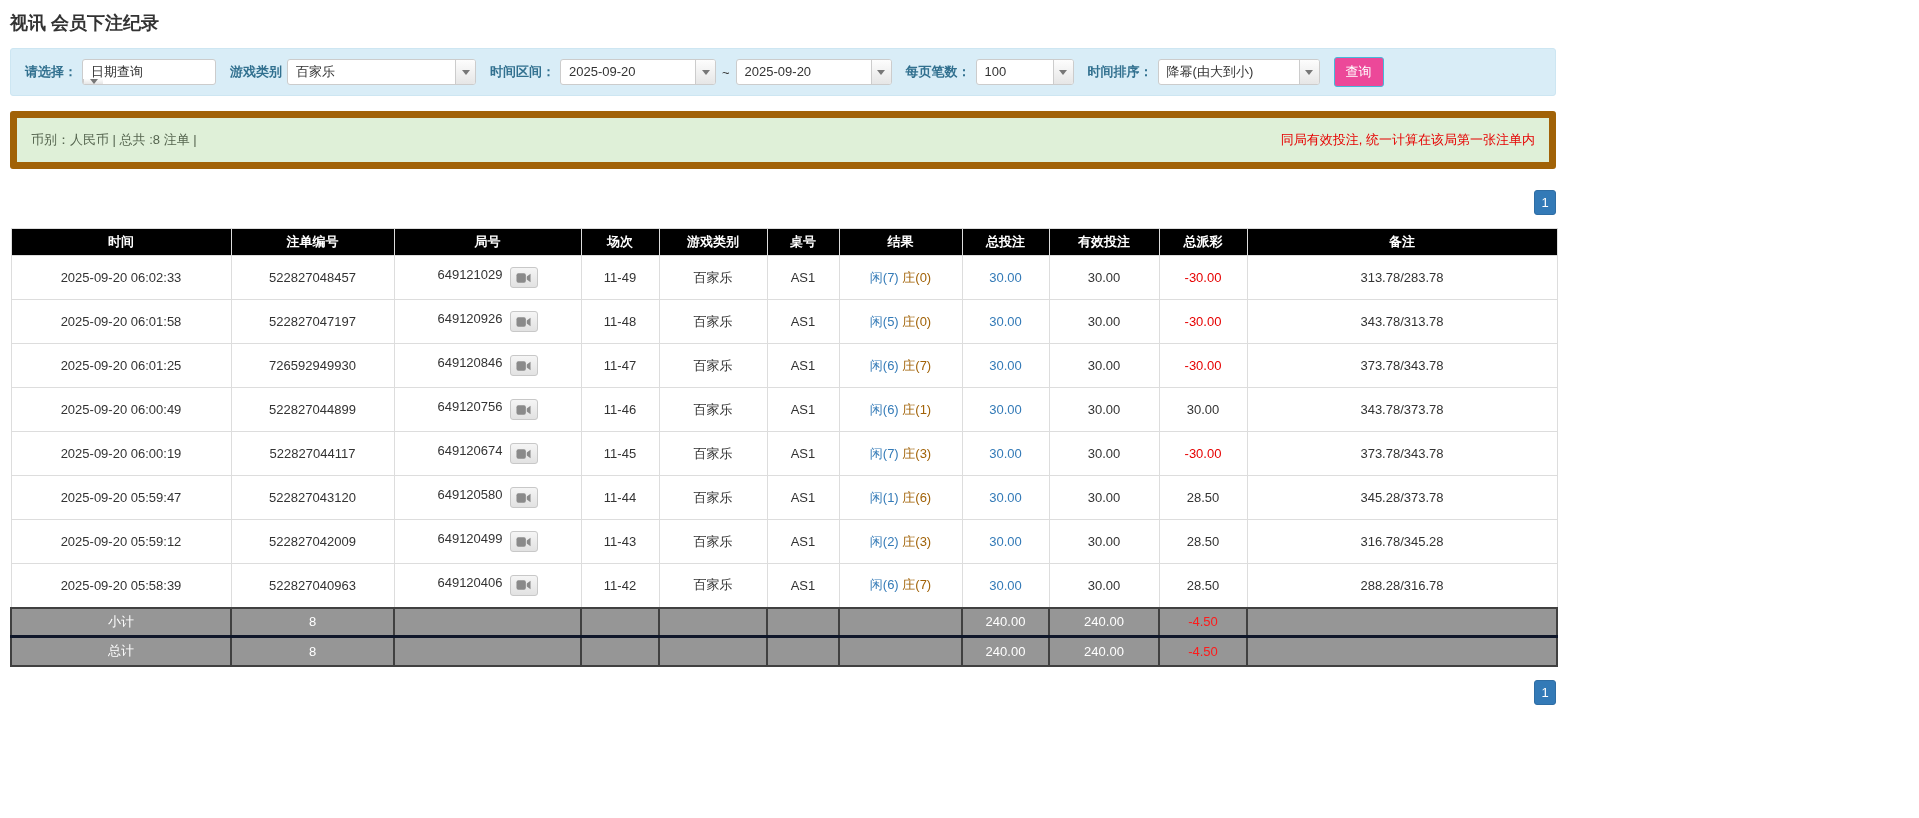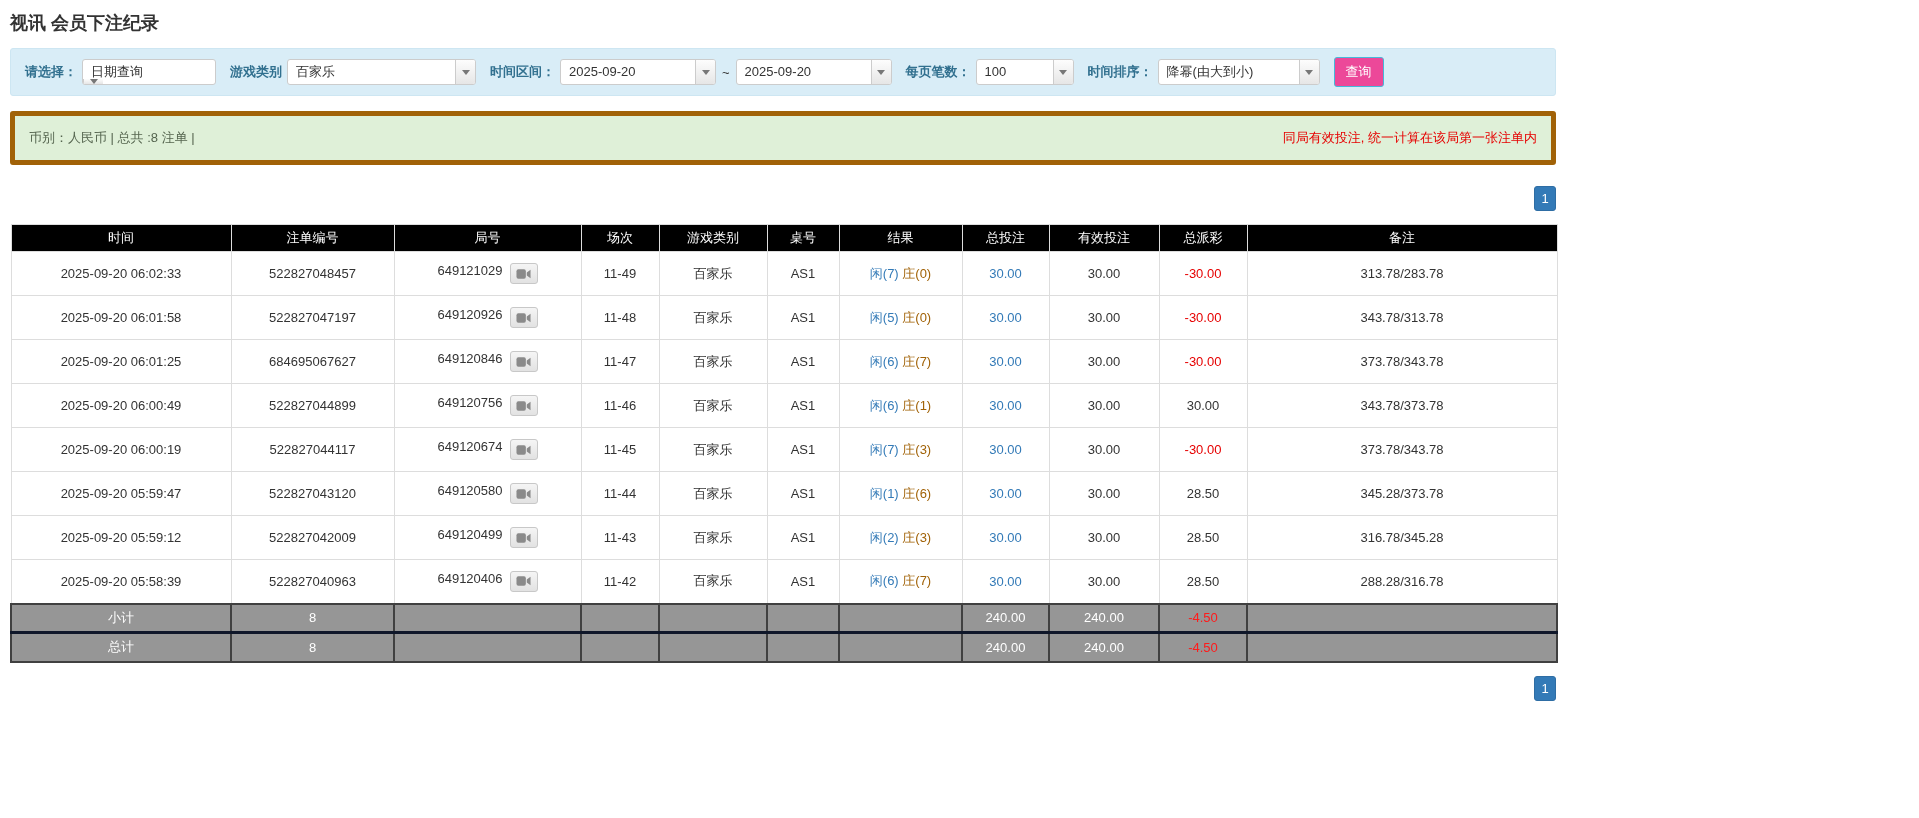--- a/index.html
+++ b/index.html
@@ -46,42 +46,42 @@
   .w-sort   { width: 162px; }
   .tilde { font-size: 13px; color: #333; margin: 0 6px; }
   .search-btn {
     margin-left: 14px; background: #ec4899; border: 1px solid #46b8da;
     color: #fff; font-size: 13px; padding: 5px 11px; border-radius: 3px;
     cursor: pointer; font-family: inherit;
   }
 
   
   .summary-bar {
-    margin-top: 15px; background: #dff0d8; border: 5px solid #a16207; border-radius: 3px;
+    margin-top: 15px; background: #dff0d8; border: 7px solid #a16207; border-radius: 3px;
     display: flex; justify-content: space-between; align-items: center;
     padding: 13px 14px; font-size: 13px;
   }
   .summary-left { color: #55654f; }
   .summary-right { color: #e60000; }
 
   
   .pagination { display: flex; justify-content: flex-end; }
   .pagination.top { margin: 21px 0 13px 0; }
   .pagination.bottom { margin: 13px 0 20px 0; }
   .page-btn {
     min-width: 22px; height: 25px; padding: 0 6px; cursor: pointer;
     background: #337ab7; border: 1px solid #2e6da4; border-radius: 3px;
     color: #fff; font-size: 13px; display: flex; align-items: center; justify-content: center;
     font-family: inherit;
   }
 
   
   table.records { border-collapse: collapse; width: 100%; table-layout: fixed; }
   .records th {
-    background: #000; color: #fff; font-size: 13px; font-weight: normal;
+    background: #000; color: #fff; font-size: 13px; font-weight: bold;
     height: 27px; border: 1px solid #ddd; padding: 0 4px;
   }
   .records td {
     border: 1px solid #ddd; text-align: center; font-size: 13px;
     height: 44px; padding: 0 6px; color: #333; background: #fff;
     overflow: hidden; white-space: nowrap;
   }
   .round-wrap { display: inline-flex; align-items: flex-start; gap: 7px; }
   .video-btn {
     width: 28px; height: 21px; cursor: pointer;
@@ -235,21 +235,21 @@
           <td>百家乐</td>
           <td>AS1</td>
           <td><span class="res-player">闲(5)</span> <span class="res-banker">庄(0)</span></td>
           <td><a class="bet-link">30.00</a></td>
           <td>30.00</td>
           <td class="neg">-30.00</td>
           <td>343.78/313.78</td>
         </tr>
         <tr>
           <td>2025-09-20 06:01:25</td>
-          <td>684695067627</td>
+          <td>726592949930</td>
           <td><span class="round-wrap">
               <span>649120846</span>
               <button class="video-btn">
                 <svg width="15" height="12" viewBox="0 0 16 12">
                   <rect x="0.5" y="1" width="10" height="10" rx="2" fill="#8a8a8a"></rect>
                   <path d="M11.5 4.5 L15.5 1.5 V10.5 L11.5 7.5 Z" fill="#8a8a8a"></path>
                 </svg>
               </button>
             </span></td>
           <td>11-47</td>

